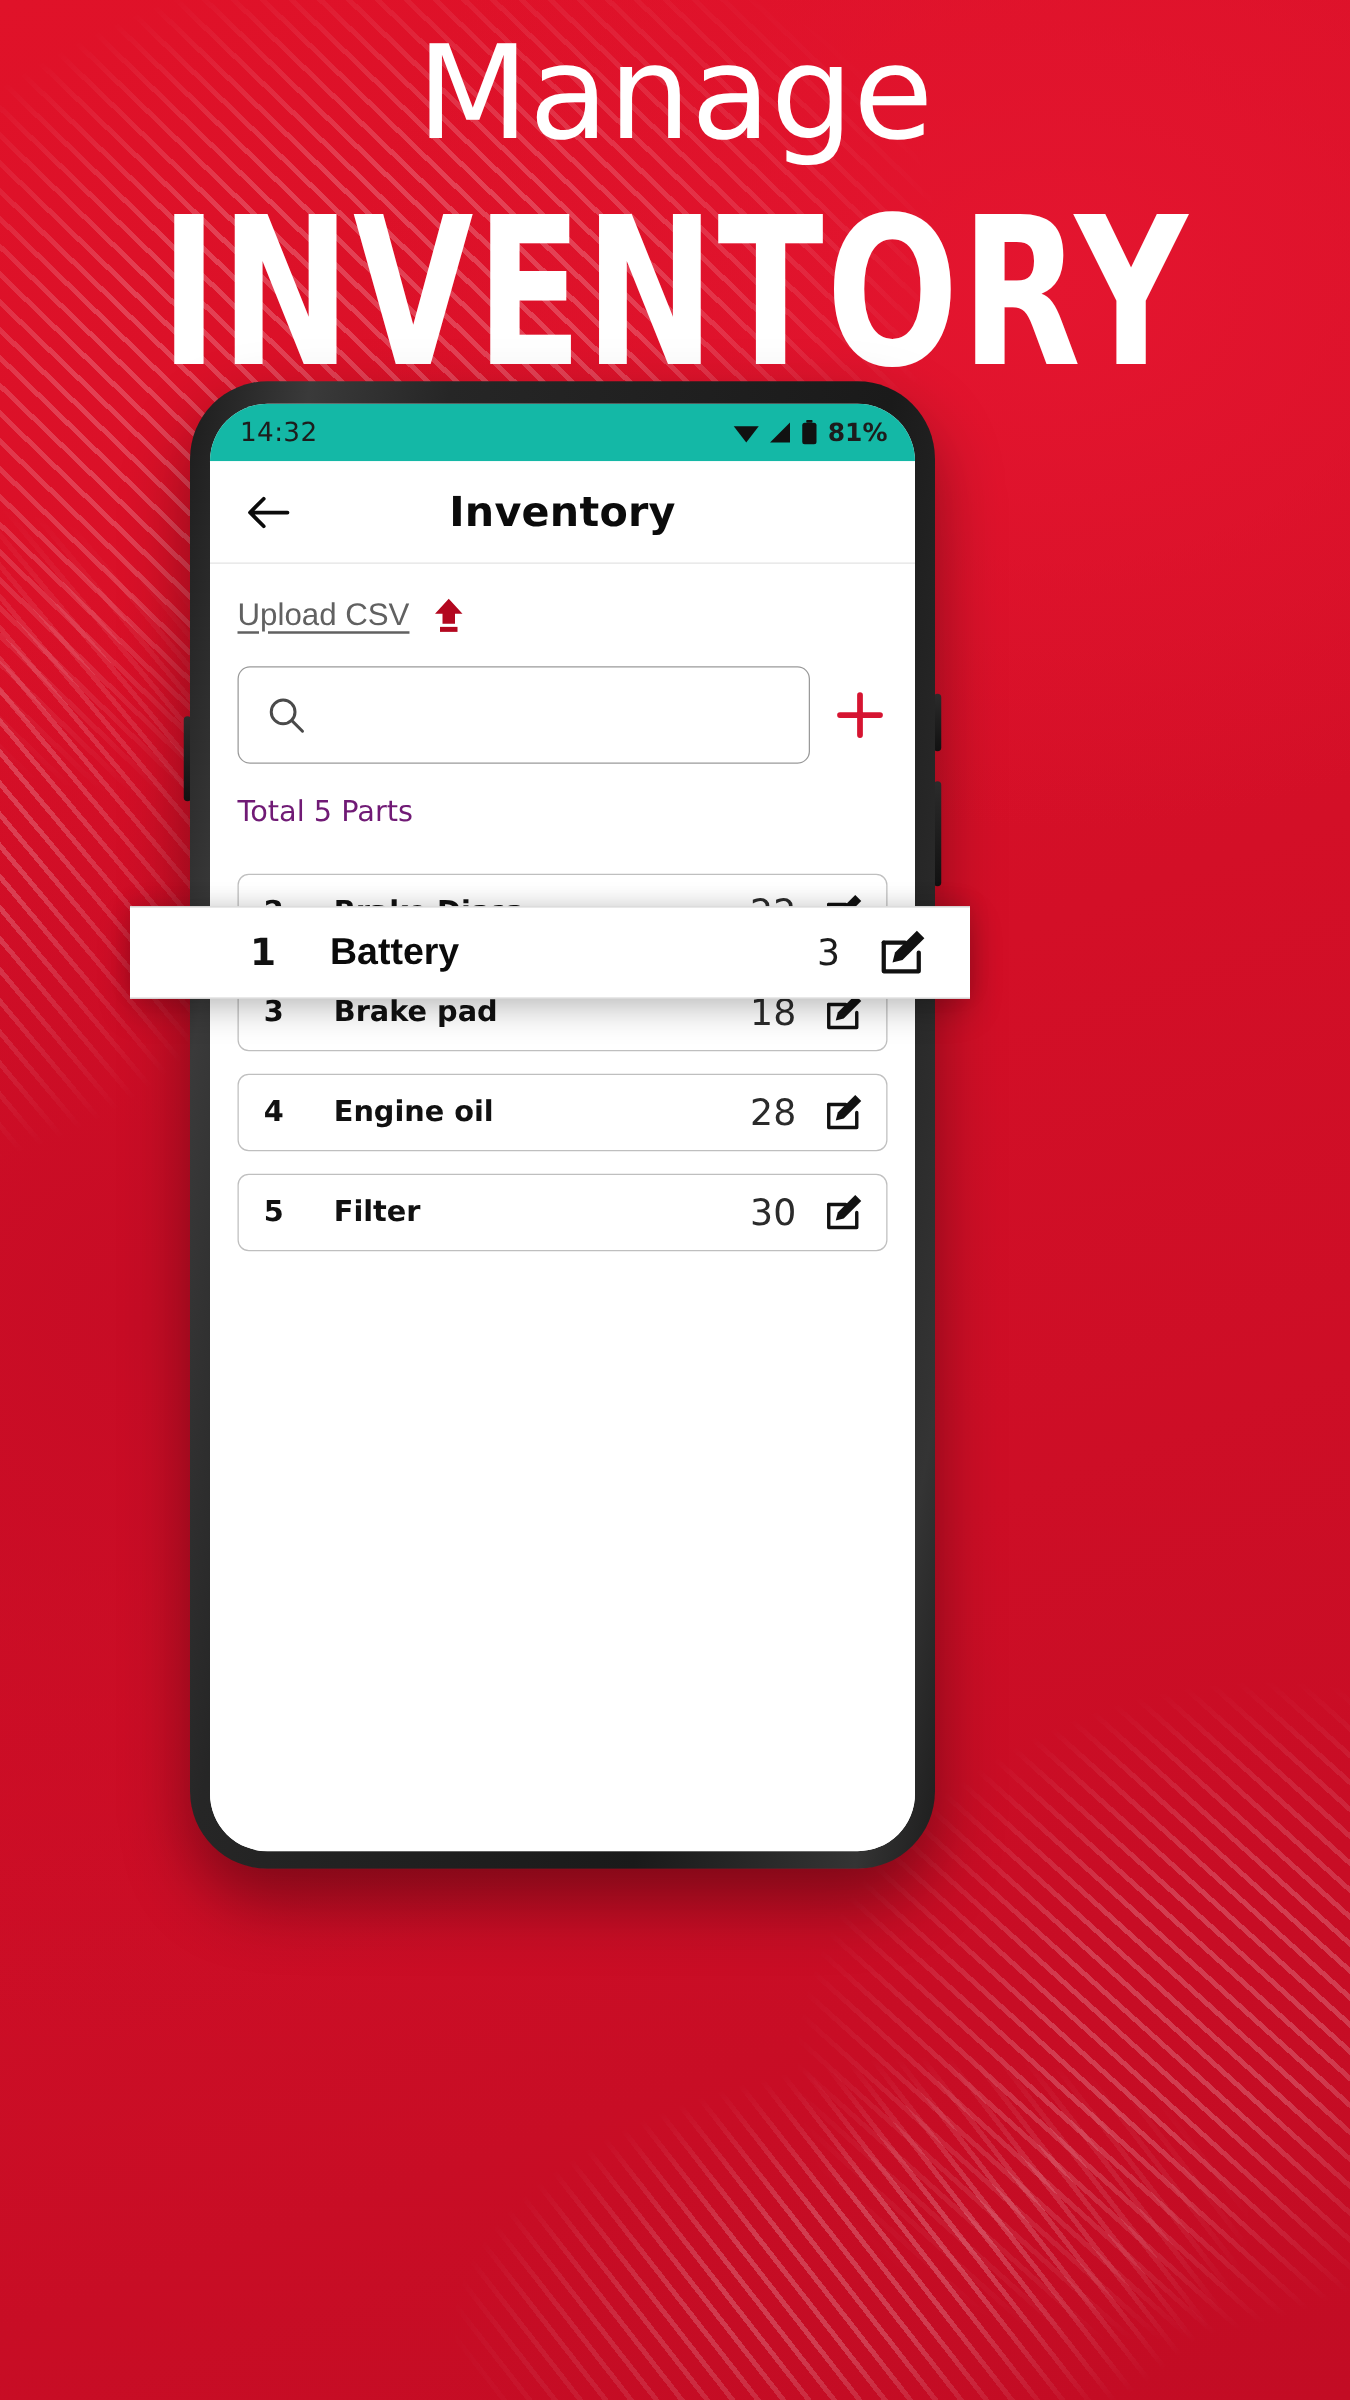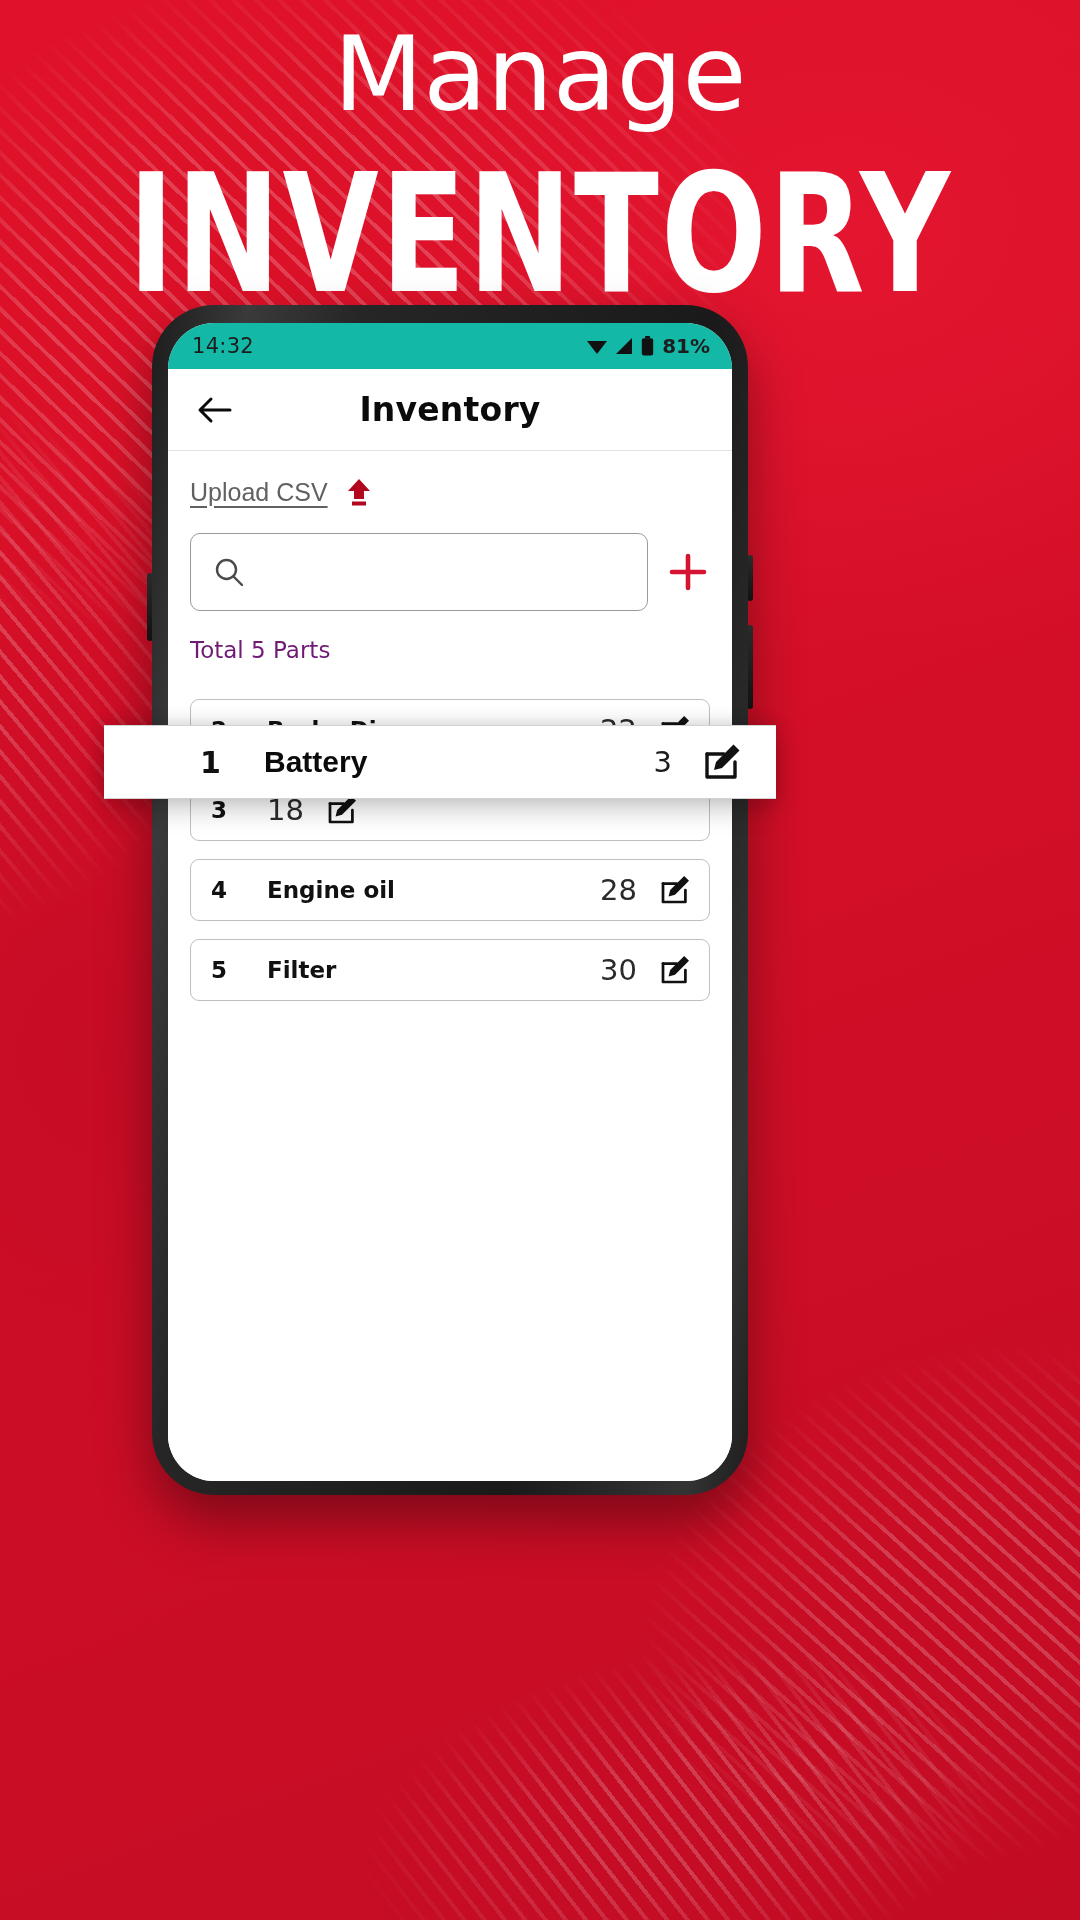--- a/index.html
+++ b/index.html
@@ -331,20 +331,21 @@
                 <span class="edit-btn">
                   <svg width="32" height="32" viewBox="0 0 40 40">
   <path d="M5 12 V35 H33 V20" fill="none" stroke="#111" stroke-width="3.4" stroke-linecap="round" stroke-linejoin="round"></path>
   <path d="M5 12 H22" fill="none" stroke="#111" stroke-width="3.4" stroke-linecap="round"></path>
   <path d="M31.5 2.5 L37.5 8.5 L20 26 L12 28 L14 20 Z" fill="#111"></path>
 </svg>
                 </span>
               </div>
               <div class="list-row">
                 <span class="idx">3</span>
+                <span class="pname">Brake pad</span>
                 <span class="qty">18</span>
                 <span class="edit-btn">
                   <svg width="32" height="32" viewBox="0 0 40 40">
   <path d="M5 12 V35 H33 V20" fill="none" stroke="#111" stroke-width="3.4" stroke-linecap="round" stroke-linejoin="round"></path>
   <path d="M5 12 H22" fill="none" stroke="#111" stroke-width="3.4" stroke-linecap="round"></path>
   <path d="M31.5 2.5 L37.5 8.5 L20 26 L12 28 L14 20 Z" fill="#111"></path>
 </svg>
                 </span>
               </div>
               <div class="list-row">

